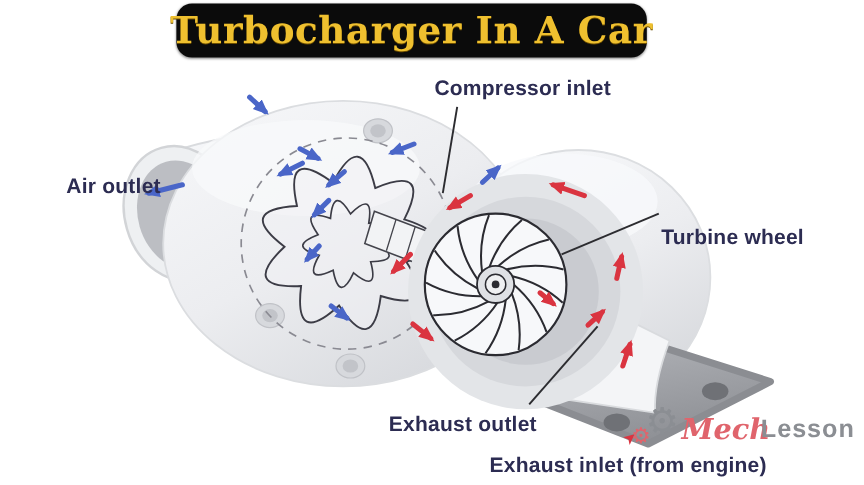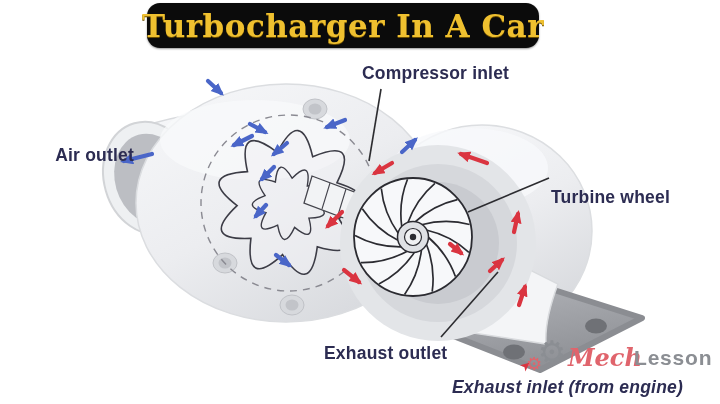--- a/index.html
+++ b/index.html
@@ -159,21 +159,21 @@
   <div class="lbl" style="left:362px;top:63px;">Compressor inlet</div>
 
   <div class="lbl lbl-center" style="left:2px;top:145px;width:132px;">
     <div>Air outlet</div>
   </div>
 
   <div class="lbl" style="left:551px;top:159px;margin-top:28px;">Turbine wheel</div>
 
   <div class="lbl" style="left:324px;top:343px;">Exhaust outlet</div>
 
-  <div class="lbl" style="left:452px;top:377px;font-style:italic;">Exhaust inlet (from engine)</div>
+  <div class="lbl" style="left:408px;top:377px;">Exhaust inlet (from engine)</div>
 
   <div class="logo">
     <span class="logo-arrow">➤</span>
     <span class="logo-gear-small">⚙</span>
     <span class="logo-gear-big">⚙</span>
     <span class="logo-mech">Mech</span>
     <span class="logo-lesson">Lesson</span>
   </div>
 </div>
 

